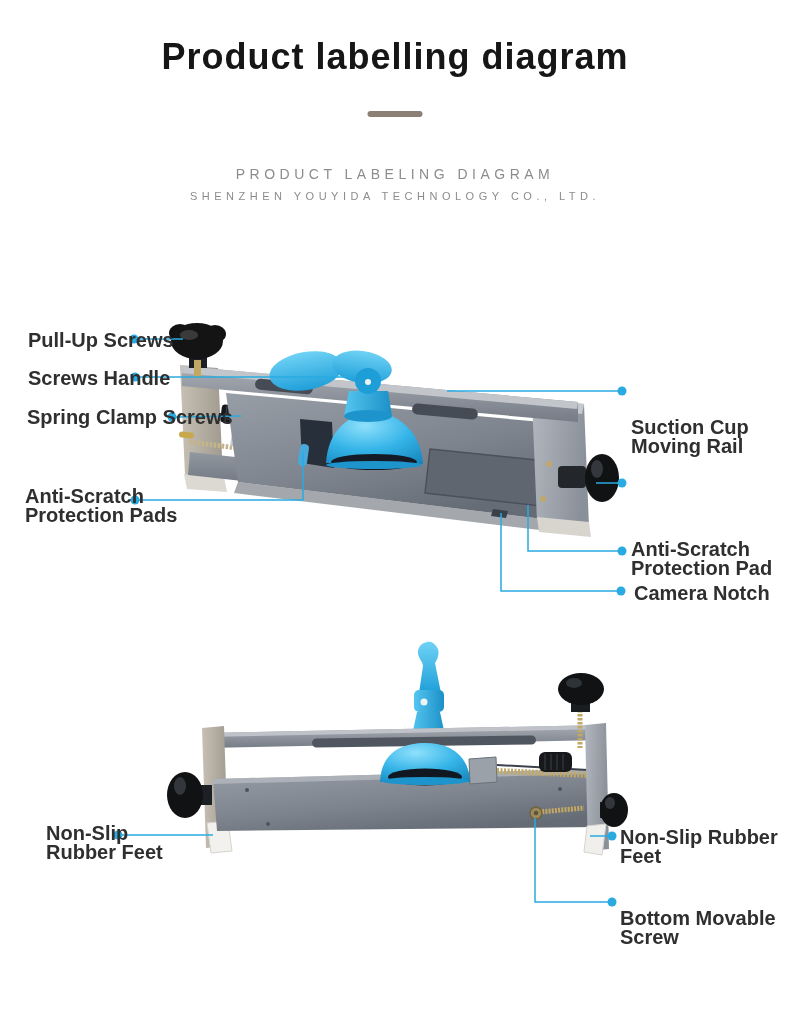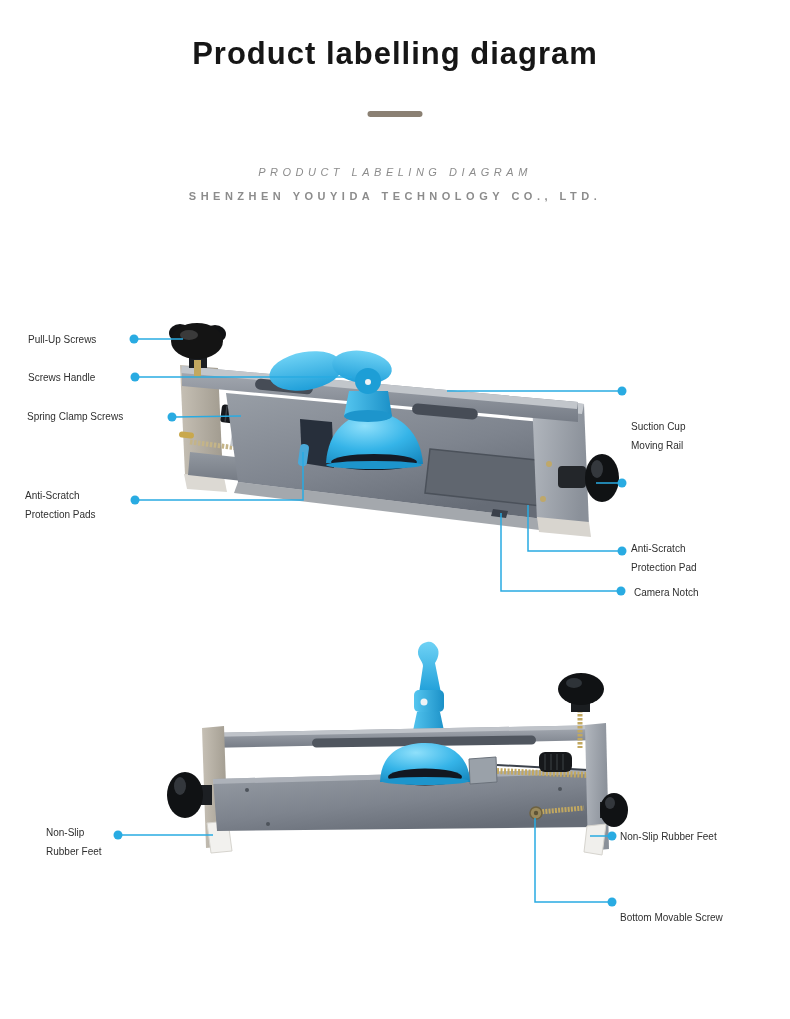--- a/index.html
+++ b/index.html
@@ -2,38 +2,39 @@
 <html><head>
 <meta charset="utf-8">
 <style>
   html,body{margin:0;padding:0;background:#ffffff;}
   .page{
     position:relative;width:790px;height:1019px;background:#ffffff;
     overflow:hidden;font-family:"Liberation Sans",sans-serif;
   }
   .page-title{
     position:absolute;top:36px;left:0;width:790px;text-align:center;
-    font-size:31px;font-weight:bold;letter-spacing:1px;color:#161616;
+    font-size:36px;font-weight:bold;letter-spacing:1px;color:#161616;
   }
   .title-divider{
     position:absolute;top:111px;left:50%;transform:translateX(-50%);
     width:55px;height:6px;border-radius:3px;background:#8B8073;
   }
   .tagline{
     position:absolute;top:166px;left:0;width:790px;text-align:center;
-    font-size:11px;letter-spacing:4.5px;color:#8c8c8c;font-style:italic;
+    font-size:14px;letter-spacing:4.5px;color:#8c8c8c;
   }
   .company{
     position:absolute;top:190px;left:0;width:790px;text-align:center;
-    font-size:11px;letter-spacing:4.5px;color:#8c8c8c;font-weight:bold;
+    font-size:11px;letter-spacing:4.5px;color:#8c8c8c;
   }
   .diagram-canvas{position:absolute;left:0;top:0;width:790px;height:1019px;}
   .callout-label{
-    position:absolute;font-size:10px;line-height:18.5px;color:#2f2f2f;
+    position:absolute;font-size:20px;line-height:18.5px;color:#2f2f2f;
     white-space:pre-line;
+    font-weight:bold;
   }
 </style>
 </head>
 <body>
 
 <div class="page">
 
   <div class="page-title">Product labelling diagram</div>
   <div class="title-divider"></div>
   <div class="tagline">PRODUCT LABELING DIAGRAM</div>

